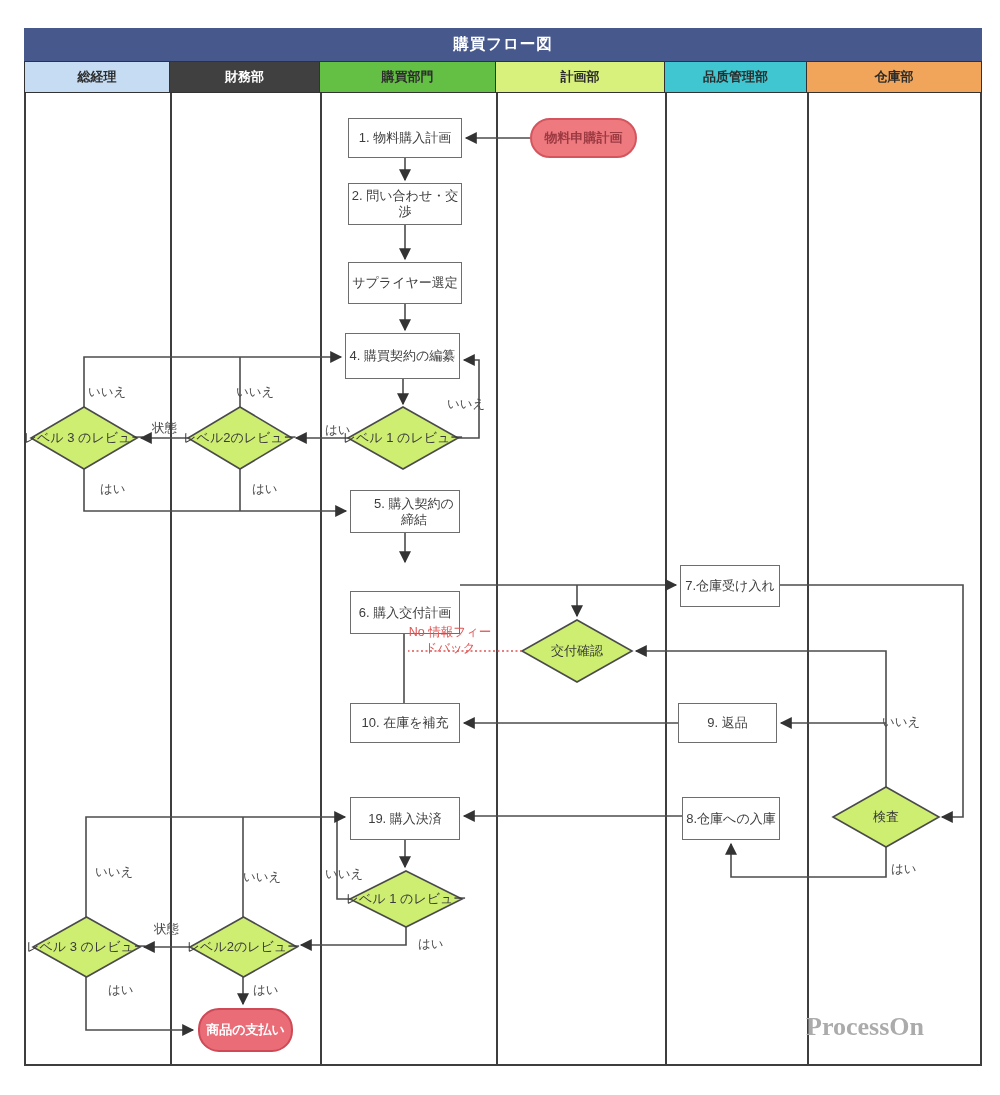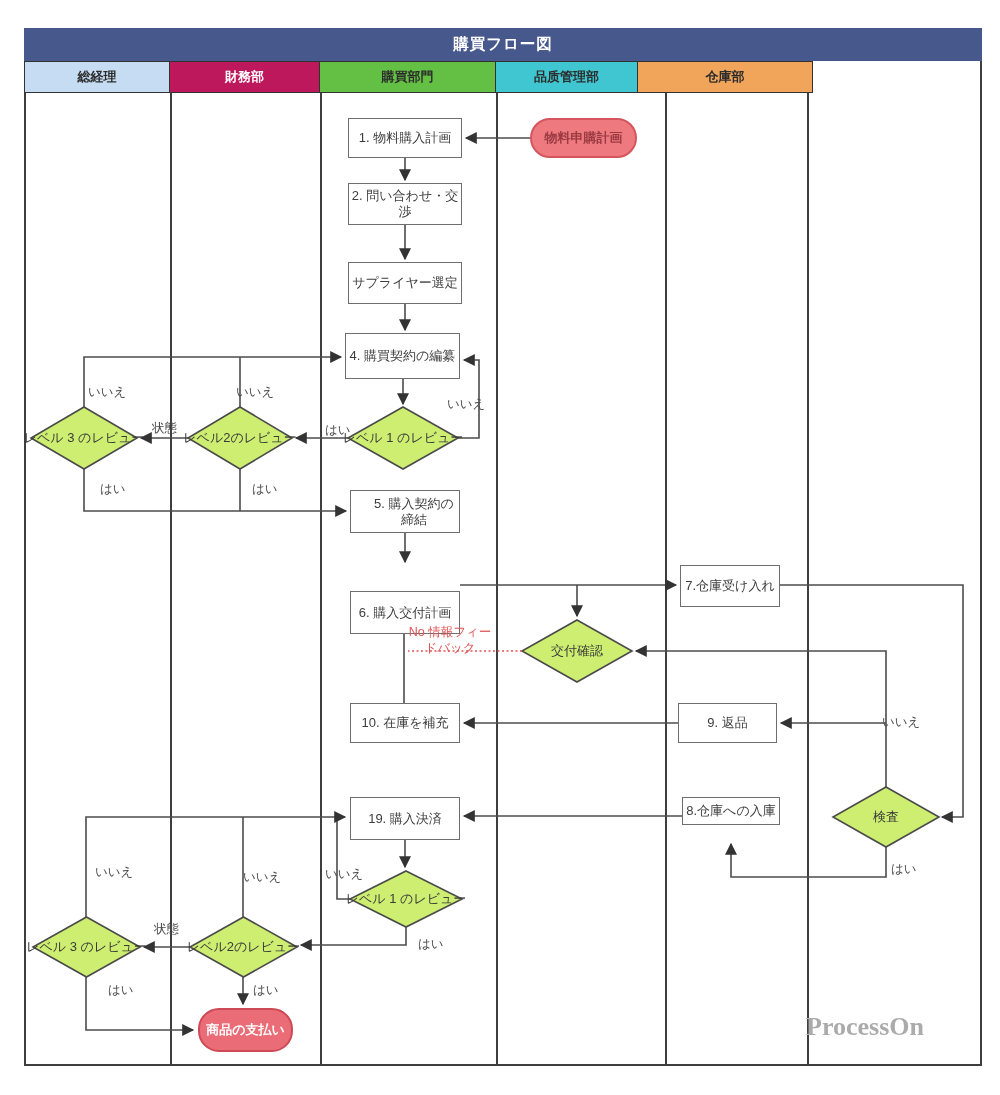--- a/index.html
+++ b/index.html
@@ -28,22 +28,23 @@
              font-weight:bold;font-size:26px;color:#ababab;}
 </style>
 </head>
 <body>
 
 <div id="stage">
   <div id="frame" style="left: 24px; top: 28px; width: 958px; height: 1038px;"></div>
   <div id="titlebar" style="left: 24px; top: 28px; width: 958px; height: 33px; background: rgb(70, 88, 140); color: rgb(255, 255, 255); z-index: 2;">購買フロー図</div>
   <div id="laneheader" style="left: 24px; top: 61px; width: 958px; height: 32px; z-index: 2;">
       <div class="lanecell" style="width: 146px; background: rgb(198, 220, 243); color: rgb(44, 44, 44);">総経理</div>
-      <div class="lanecell" style="width: 150px; background: #be185d; color: rgb(255, 255, 255);">財務部</div>
+      <div class="lanecell" style="width: 150px; background: #404040; color: rgb(255, 255, 255);">財務部</div>
       <div class="lanecell" style="width: 176px; background: rgb(100, 192, 68); color: rgb(44, 44, 44);">購買部門</div>
+      <div class="lanecell" style="width: 169px; background: rgb(216, 240, 124); color: rgb(44, 44, 44);">計画部</div>
       <div class="lanecell" style="width: 142px; background: rgb(63, 198, 208); color: rgb(44, 44, 44);">品质管理部</div>
       <div class="lanecell" style="width: 175px; background: rgb(240, 165, 90); color: rgb(44, 44, 44);">仓庫部</div>
     </div>
   <svg id="edges" width="1000" height="1095">
     <defs>
       <marker id="arw" viewBox="0 0 10 10" refX="9" refY="5" markerWidth="8.5" markerHeight="7.5" orient="auto-start-reverse">
         <path d="M0,0 L10,5 L0,10 z" fill="#333333"></path>
       </marker>
       <marker id="arwred" viewBox="0 0 10 10" refX="9" refY="5" markerWidth="8.5" markerHeight="7.5" orient="auto-start-reverse">
         <path d="M0,0 L10,5 L0,10 z" fill="#e05555"></path>
@@ -104,21 +105,21 @@
     <div class="diatext" style="left: 336px; top: 407px; width: 134px; height: 62px;">レベル 1 のレビュー</div>
     <div class="diatext" style="left: 176px; top: 407px; width: 128px; height: 62px;">レベル2のレビュー</div>
     <div class="diatext" style="left: 19px; top: 407px; width: 130px; height: 62px;">レベル 3 のレビュー</div>
     <div class="node proc" style="left: 350px; top: 490px; width: 110px; height: 43px; padding-left: 20px;">5. 購入契約の締結</div>
     <div class="node proc" style="left: 350px; top: 591px; width: 110px; height: 43px;">6. 購入交付計画</div>
     <div class="node proc" style="left: 680px; top: 565px; width: 100px; height: 42px;">7.仓庫受け入れ</div>
     <div class="diatext" style="left: 510px; top: 620px; width: 134px; height: 62px;">交付確認</div>
     <div class="node proc" style="left: 350px; top: 703px; width: 110px; height: 40px;">10. 在庫を補充</div>
     <div class="node proc" style="left: 678px; top: 703px; width: 99px; height: 40px;">9. 返品</div>
     <div class="node proc" style="left: 350px; top: 797px; width: 110px; height: 43px;">19. 購入決済</div>
-    <div class="node proc" style="left: 682px; top: 797px; width: 98px; height: 28px;">8.仓庫への入庫</div>
+    <div class="node proc" style="left: 682px; top: 797px; width: 98px; height: 43px;">8.仓庫への入庫</div>
     <div class="diatext" style="left: 821px; top: 787px; width: 130px; height: 60px;">検査</div>
     <div class="diatext" style="left: 338px; top: 871px; width: 136px; height: 56px;">レベル 1 のレビュー</div>
     <div class="diatext" style="left: 178px; top: 917px; width: 131px; height: 60px;">レベル2のレビュー</div>
     <div class="diatext" style="left: 21px; top: 917px; width: 131px; height: 60px;">レベル 3 のレビュー</div>
     <div class="node term" style="left: 198px; top: 1008px; width: 95px; height: 44px; background: rgb(233, 108, 119); border: 2px solid rgb(206, 74, 87); color: rgb(255, 255, 255);">商品の支払い</div>
     <div class="elabel" style="left: 88px; top: 384px;">いいえ</div>
     <div class="elabel" style="left: 236px; top: 384px;">いいえ</div>
     <div class="elabel" style="left: 447px; top: 396px;">いいえ</div>
     <div class="elabel" style="left: 100px; top: 481px;">はい</div>
     <div class="elabel" style="left: 252px; top: 481px;">はい</div>

